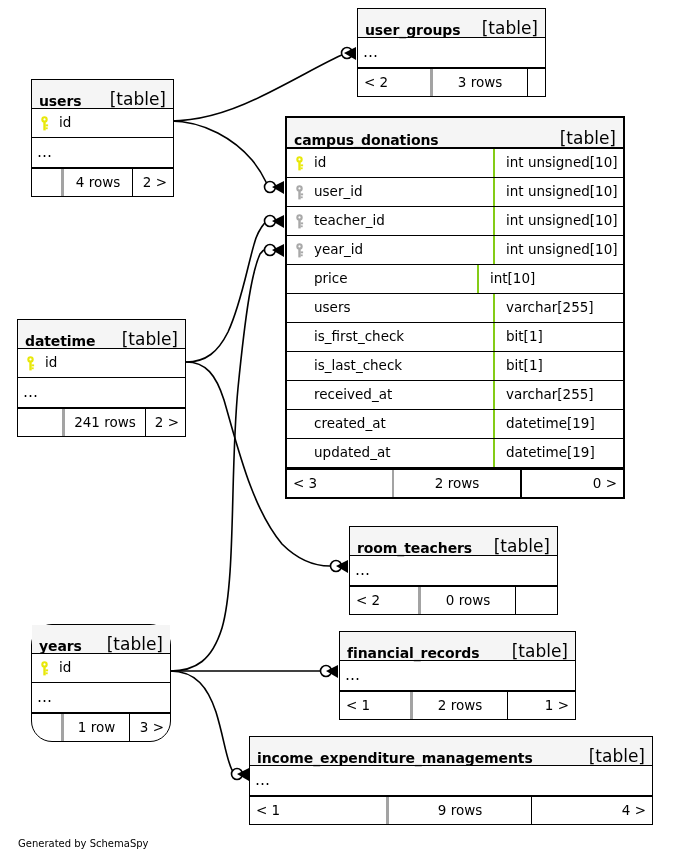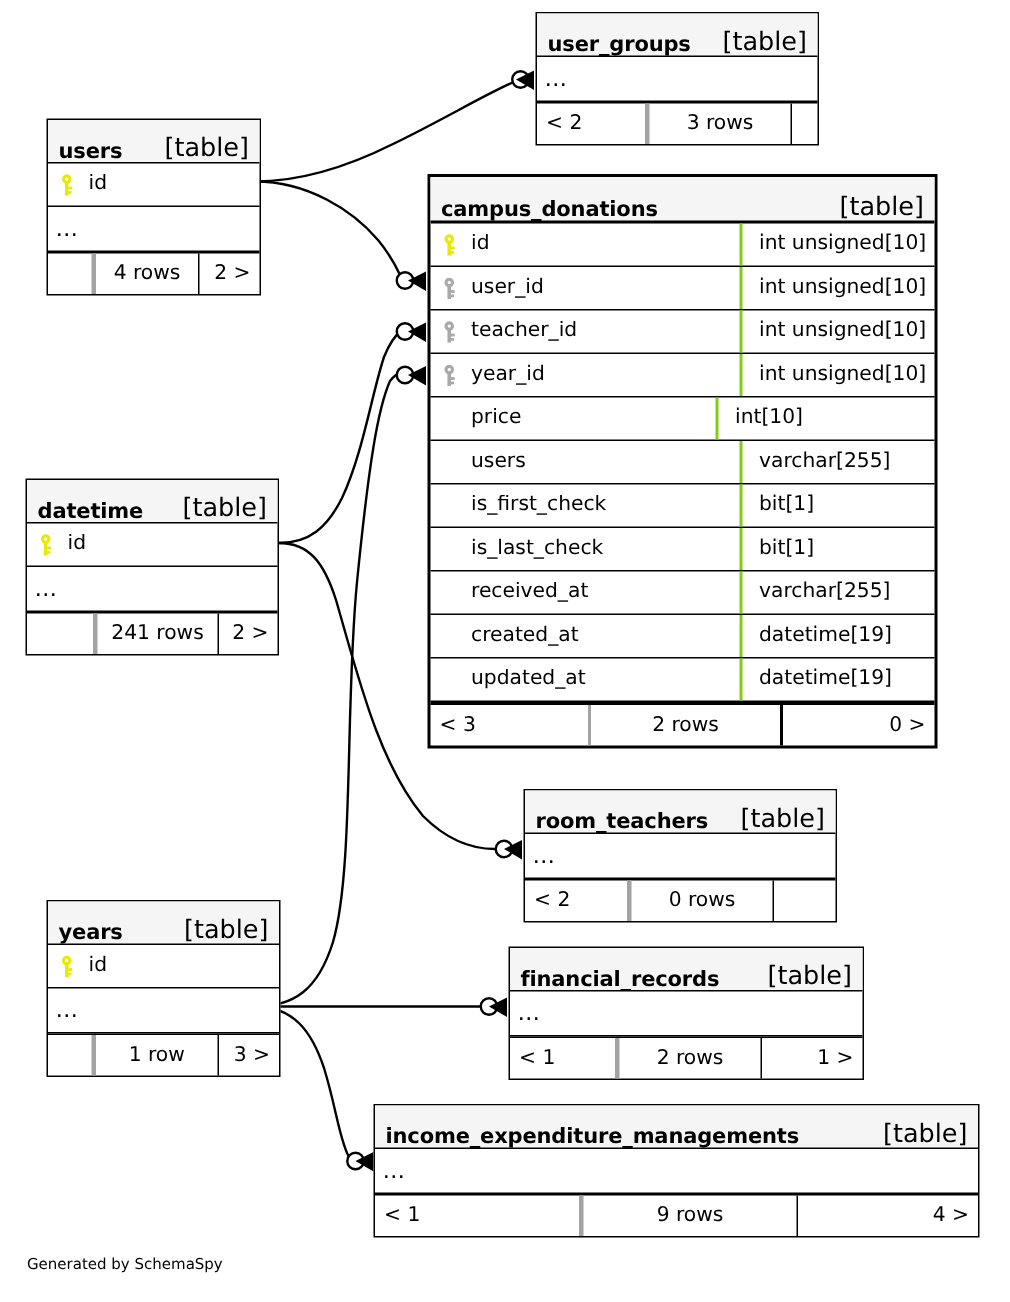--- a/index.html
+++ b/index.html
@@ -401,21 +401,21 @@
           <span class="tbl-name">income_expenditure_managements</span>
           <span class="tbl-kind">[table]</span>
         </div>
         <div class="ellipsis-row">…</div>
         <div class="foot">
           <span class="fcell fleft" style="width:136px">&lt; 1</span>
           <span class="fcell fmid" style="flex:1 1 auto">9 rows</span>
           <span class="fcell fright" style="width:120px">4 &gt;</span>
         </div>
       </div>
-      <div class="tbl" style="left: 31px; top: 600px; width: 156px;">
+      <div class="tbl" style="left: 31px; top: 624px; width: 140px; border-radius: 21px;">
         <div class="tbl-head">
           <span class="tbl-name">years</span>
           <span class="tbl-kind">[table]</span>
         </div>
         <div class="row">
           <span class="col-name">
             <span class="keyicon">
               <svg width="11" height="15" viewBox="0 0 11 15">
                 <circle cx="5.5" cy="3.4" r="3.2" fill="#e8e80a"></circle>
                 <circle cx="5.5" cy="3.4" r="1.1" fill="#ffffff"></circle>

